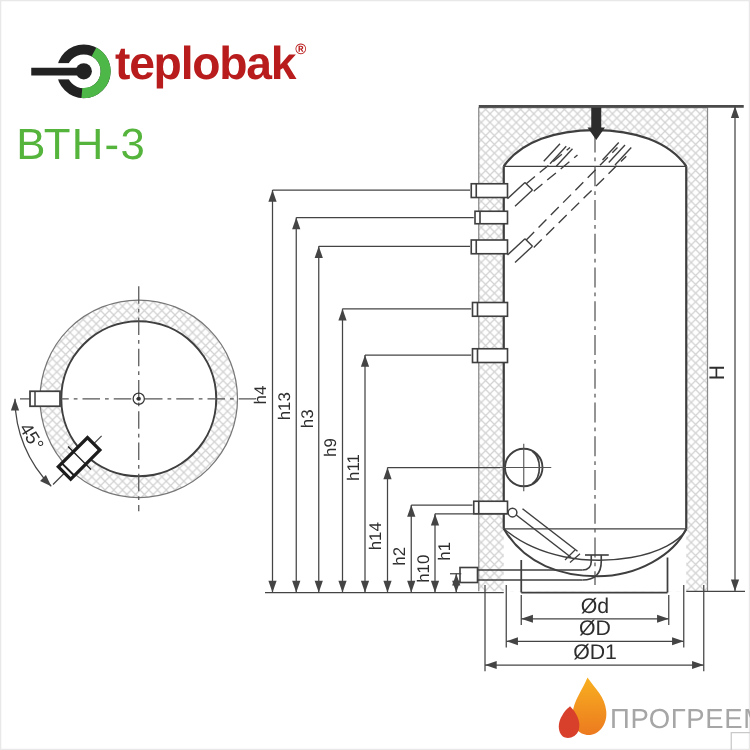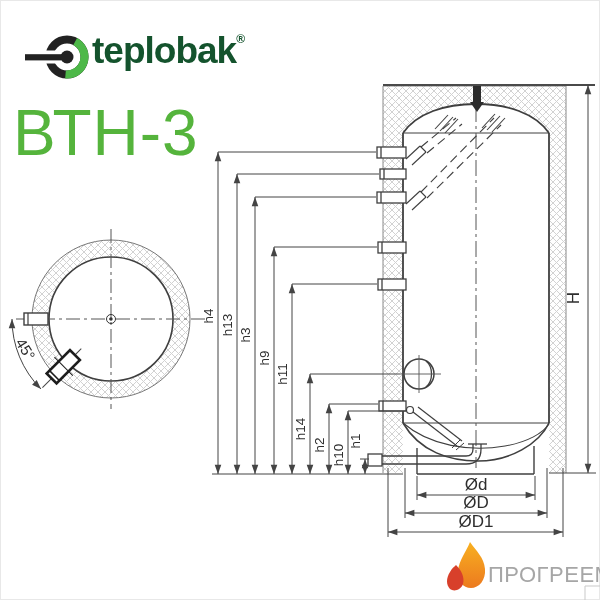--- a/index.html
+++ b/index.html
@@ -1,22 +1,22 @@
 <!DOCTYPE html>
 <html><head>
 <meta charset="utf-8">
 <style>
   html,body{margin:0;padding:0;background:#ffffff;}
   .canvas{position:relative;width:600px;height:600px;background:#fff;overflow:hidden;
           font-family:"Liberation Sans", sans-serif;}
   .canvas > svg{position:absolute;left:0;top:0;}
   .brand-text{position:absolute;left:92px;top:30px;font-size:37px;font-weight:bold;
-              color:#14532d;letter-spacing:-1px;}
+              color:#b91c1c;letter-spacing:-1px;}
   .brand-reg{font-size:12px;vertical-align:20px;font-weight:bold;}
-  .model-text{position:absolute;left:13px;top:96px;font-size:64px;color:#55b43c;
+  .model-text{position:absolute;left:13px;top:96px;font-size:35px;color:#55b43c;
               letter-spacing:1px;font-weight:normal;}
   .watermark{position:absolute;left:488px;top:562px;font-size:22px;color:#a6a6a6;
              letter-spacing:0.5px;font-weight:normal;}
   text{font-family:"Liberation Sans", sans-serif;}
   .dimtxt{font-size:13.5px;fill:#2e2e2e;}
   .diatxt{font-size:17px;fill:#2e2e2e;}
 </style>
 </head>
 <body>
 

